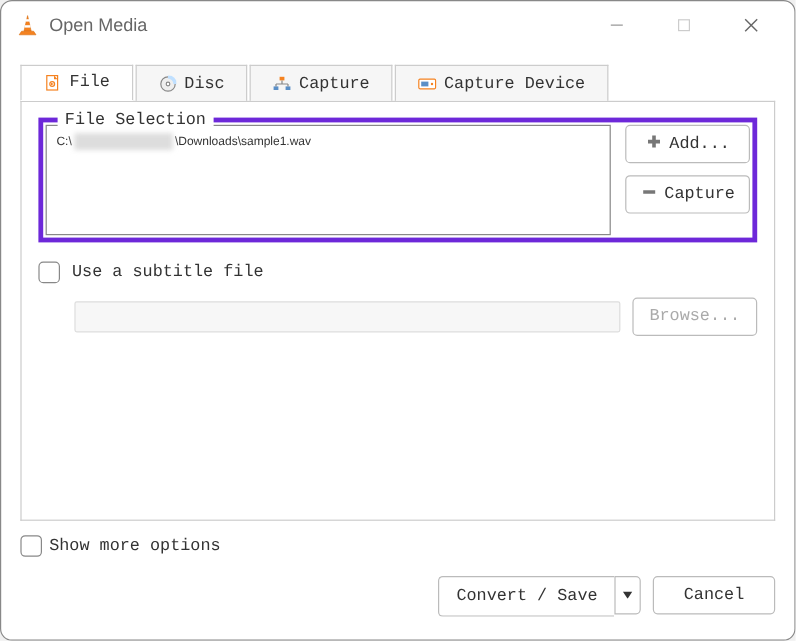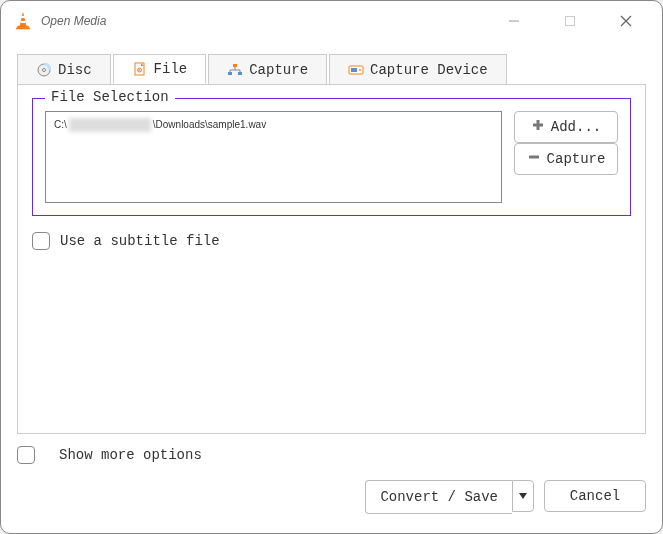--- a/index.html
+++ b/index.html
@@ -27,22 +27,21 @@
   }
   .app-icon {
     width: 20px;
     height: 20px;
     margin-right: 8px;
     margin-left: 4px;
   }
   .title-text {
     color: #666;
     font-family: Arial, sans-serif;
-    font-size: 12px;
-    font-style: italic;
+    font-size: 15px;
   }
   .win-controls {
     margin-left: auto;
     display: flex;
     gap: 0;
   }
   .win-btn {
     width: 56px;
     height: 40px;
     display: flex;
@@ -86,22 +85,22 @@
     align-items: center;
     justify-content: center;
   }
   .panel {
     border: 1px solid #ccc;
     border-top: none;
     padding: 14px;
     min-height: 350px;
   }
   .fieldset {
-    border: 1px solid #6d28d9;
-    padding: 12px;
+    border: 4px solid #6d28d9;
+    padding: 2px;
     margin-bottom: 16px;
     position: relative;
   }
   .fieldset-legend {
     position: absolute;
     top: -10px;
     left: 12px;
     background: #fff;
     padding: 0 6px;
   }
@@ -132,20 +131,21 @@
     width: 82px;
     height: 14px;
     background: #ddd;
     filter: blur(2px);
     vertical-align: middle;
     margin: 0 2px;
   }
   .file-buttons {
     display: flex;
     flex-direction: column;
+    gap: 10px;
     width: 104px;
   }
   .btn {
     border: 1px solid #bbb;
     background: #fff;
     border-radius: 4px;
     height: 32px;
     display: flex;
     align-items: center;
     justify-content: center;
@@ -186,21 +186,21 @@
     border: 1px solid #ddd;
     background: #f7f7f7;
     border-radius: 2px;
   }
   .bottom-area {
     padding: 4px 16px 10px 16px;
   }
   .more-row {
     display: flex;
     align-items: center;
-    gap: 24px;
+    gap: 6px;
   }
   .action-row {
     display: flex;
     justify-content: flex-end;
     gap: 10px;
     margin-top: 16px;
   }
   .split-btn {
     display: flex;
   }
@@ -257,40 +257,40 @@
         <svg width="14" height="14" viewBox="0 0 14 14">
             <line x1="2" y1="2" x2="12" y2="12" stroke="#666" stroke-width="1.2"></line>
             <line x1="12" y1="2" x2="2" y2="12" stroke="#666" stroke-width="1.2"></line>
           </svg>
       </div>
     </div>
   </div>
 
   <div class="content">
     <div class="tabs">
-      <div class="tab">
-        <span class="tab-icon">
-          <svg width="14" height="14" viewBox="0 0 14 14">
-              <circle cx="7" cy="7" r="6" fill="#eee" stroke="#888"></circle>
-              <circle cx="7" cy="7" r="1.5" fill="#fff" stroke="#888"></circle>
-              <path d="M7 1 A6 6 0 0 1 13 7" fill="none" stroke="#c0e0ff" stroke-width="3"></path>
-            </svg>
-        </span>
-        <span>Disc</span>
-      </div>
       <div class="tab active">
         <span class="tab-icon">
           <svg width="14" height="14" viewBox="0 0 14 14">
               <rect x="2" y="1" width="9" height="12" fill="#fff" stroke="#f58220"></rect>
               <polygon points="8,1 11,4 8,4" fill="#f58220"></polygon>
               <circle cx="6.5" cy="8" r="2" fill="none" stroke="#f58220"></circle>
               <polygon points="5.5,7 8,8 5.5,9" fill="#f58220"></polygon>
             </svg>
         </span>
         <span>File</span>
+      </div>
+      <div class="tab">
+        <span class="tab-icon">
+          <svg width="14" height="14" viewBox="0 0 14 14">
+              <circle cx="7" cy="7" r="6" fill="#eee" stroke="#888"></circle>
+              <circle cx="7" cy="7" r="1.5" fill="#fff" stroke="#888"></circle>
+              <path d="M7 1 A6 6 0 0 1 13 7" fill="none" stroke="#c0e0ff" stroke-width="3"></path>
+            </svg>
+        </span>
+        <span>Disc</span>
       </div>
       <div class="tab">
         <span class="tab-icon">
           <svg width="16" height="14" viewBox="0 0 16 14">
               <rect x="6" y="1" width="4" height="3" fill="#f58220"></rect>
               <rect x="1" y="9" width="4" height="3" fill="#5a8fc7"></rect>
               <rect x="11" y="9" width="4" height="3" fill="#5a8fc7"></rect>
               <line x1="8" y1="4" x2="8" y2="7" stroke="#888"></line>
               <line x1="3" y1="9" x2="3" y2="7" stroke="#888"></line>
               <line x1="13" y1="9" x2="13" y2="7" stroke="#888"></line>
@@ -340,20 +340,26 @@
               <span>Capture</span>
             </div>
           </div>
         </div>
       </div>
 
       <div class="subtitle-row">
         <span class="checkbox"></span>
         <span>Use a subtitle file</span>
       </div>
+      <div class="subtitle-controls">
+        <div class="subtitle-input"></div>
+        <div class="btn disabled" style="width:104px">
+          <span>Browse...</span>
+        </div>
+      </div>
 
     </div>
   </div>
 
   <div class="bottom-area">
     <div class="more-row">
       <span class="checkbox"></span>
       <span>Show more options</span>
     </div>
     <div class="action-row">

